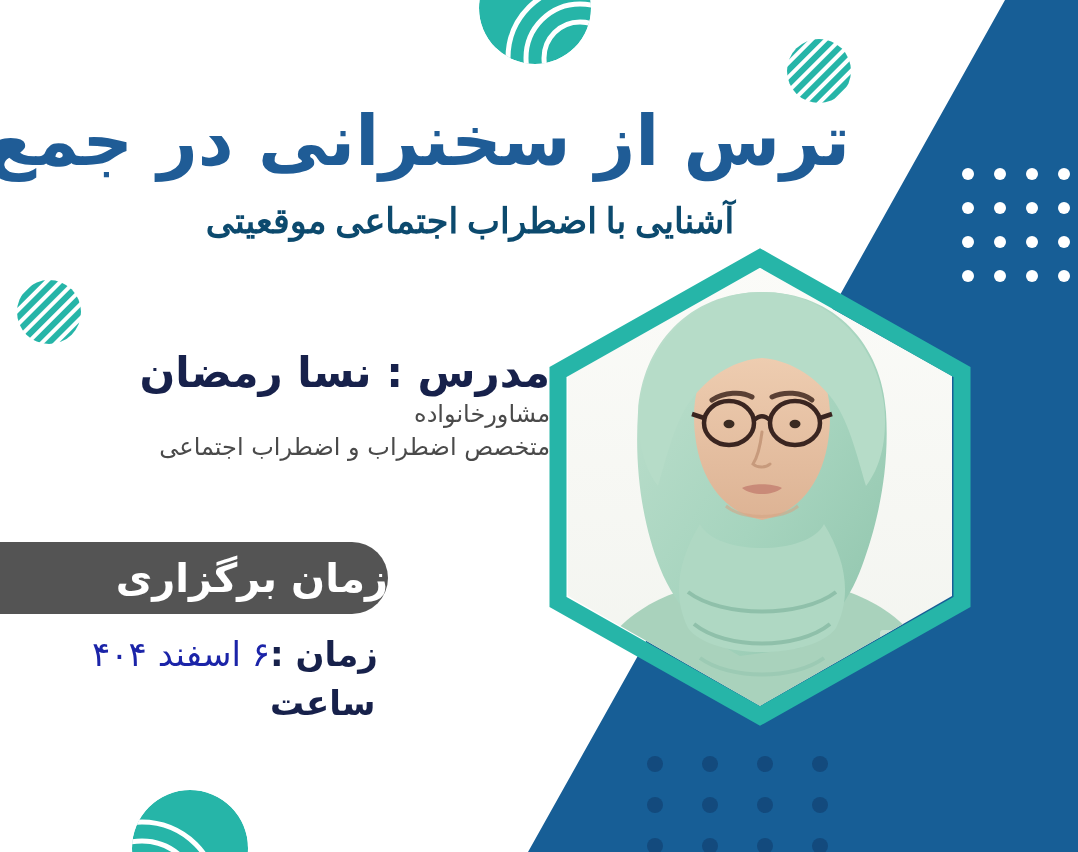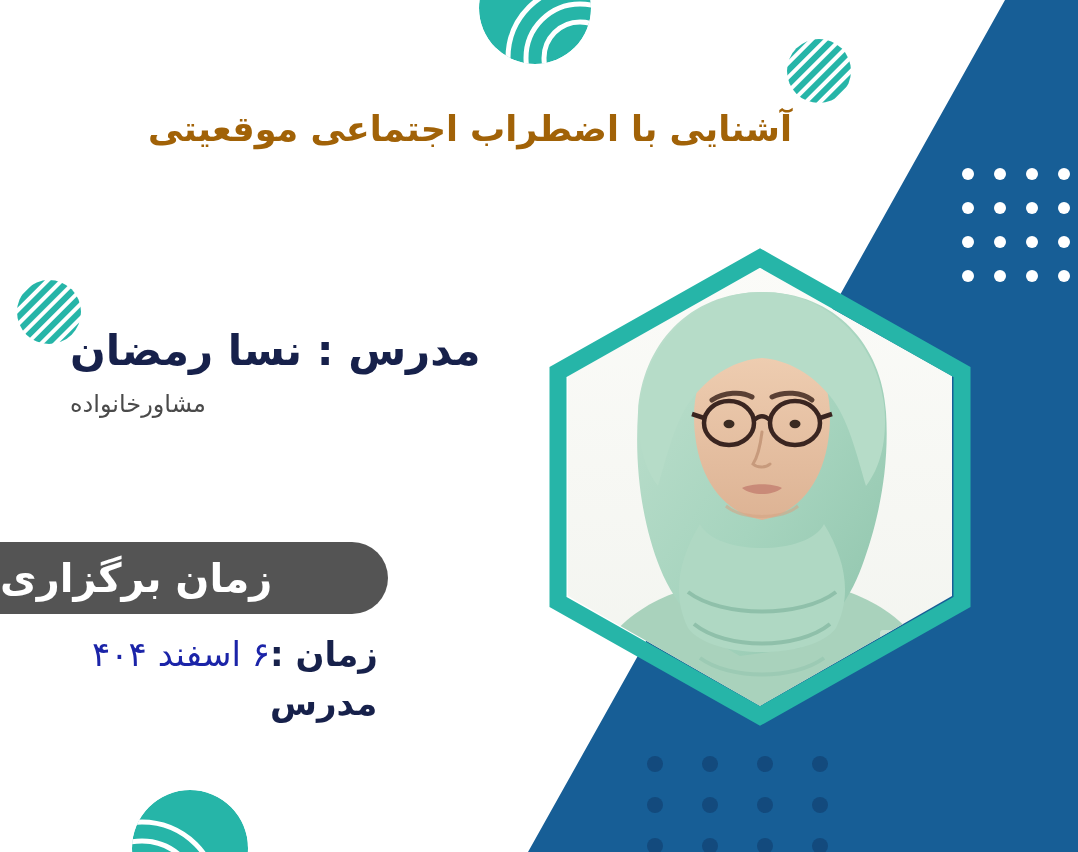--- a/index.html
+++ b/index.html
@@ -36,46 +36,46 @@
   }
   .main-title {
     font-size: 70px;
     font-weight: bold;
     color: #1F5C96;
     line-height: 1.08;
     letter-spacing: 0px;
     white-space: nowrap;
   }
   .sub-title {
-    margin-top: 4px;
+    margin-top: 20px;
     font-size: 35px;
     font-weight: bold;
-    color: #a16207;
+    color: #0c4a6e;
     line-height: 1.25;
     white-space: nowrap;
+    font-family: Liberation Serif, serif;
   }
 
   .instructor-wrap {
     position: absolute;
     left: 70px;
-    top: 326px;
+    top: 348px;
     width: 480px;
-    text-align: left;
+    text-align: right;
     direction: rtl;
     z-index: 6;
   }
   .instructor-name {
     font-size: 42px;
     font-weight: bold;
     color: #17214B;
     line-height: 1.2;
     white-space: nowrap;
   }
   .instructor-role {
-    margin-top: 12px;
     font-size: 24px;
     color: #4a4a4a;
     line-height: 1.35;
     white-space: nowrap;
   }
   .instructor-spec {
     font-size: 24px;
     color: #4a4a4a;
     line-height: 1.35;
     white-space: nowrap;
@@ -85,21 +85,21 @@
     position: absolute;
     left: 0px;
     top: 542px;
     width: 388px;
     height: 72px;
     background: #545454;
     border-top-right-radius: 36px;
     border-bottom-right-radius: 36px;
     display: flex;
     align-items: center;
-    justify-content: flex-end;
+    justify-content: flex-start;
     z-index: 6;
   }
   .time-badge-label {
     font-size: 40px;
     font-weight: bold;
     color: #ffffff;
     direction: rtl;
     white-space: nowrap;
   }
 
@@ -303,35 +303,37 @@
                C 672 596, 678 560, 700 524 Z" fill="#AFD8C3"></path>
       <path d="M688 592 C 722 618, 802 618, 836 592" stroke="#8FC0AA" stroke-width="4" fill="none"></path>
       <path d="M694 624 C 726 650, 798 650, 830 624" stroke="#8FC0AA" stroke-width="4" fill="none"></path>
       <path d="M700 658 C 730 680, 794 680, 824 658" stroke="#9CCAB4" stroke-width="4" fill="none"></path>
     </g>
 
     <polygon points="760,258 962,372 962,602 760,716 558,602 558,372" fill="none" stroke="#26B5A8" stroke-width="17" stroke-linejoin="miter"></polygon>
   </svg>
 
   <div class="title-wrap">
+    <div class="main-title">ترس از سخنرانی در جمع</div>
     <div class="sub-title">آشنایی با اضطراب اجتماعی موقعیتی</div>
   </div>
 
   <div class="instructor-wrap">
     <div class="instructor-name">مدرس : نسا رمضان</div>
     <div class="instructor-role">مشاورخانواده</div>
+    <div class="instructor-spec">متخصص اضطراب و اضطراب اجتماعی</div>
   </div>
 
   <div class="time-badge">
     <span class="time-badge-label">زمان برگزاری</span>
   </div>
 
   <div class="schedule">
     <div class="schedule-row">
       <span class="schedule-label">زمان :</span>
       <span class="schedule-value">۶ اسفند ۴۰۴</span>
     </div>
     <div class="schedule-row">
-      <span class="schedule-label">مدرس</span>
+      <span class="schedule-label">ساعت</span>
     </div>
   </div>
 
 </div>
 
 </body></html>

